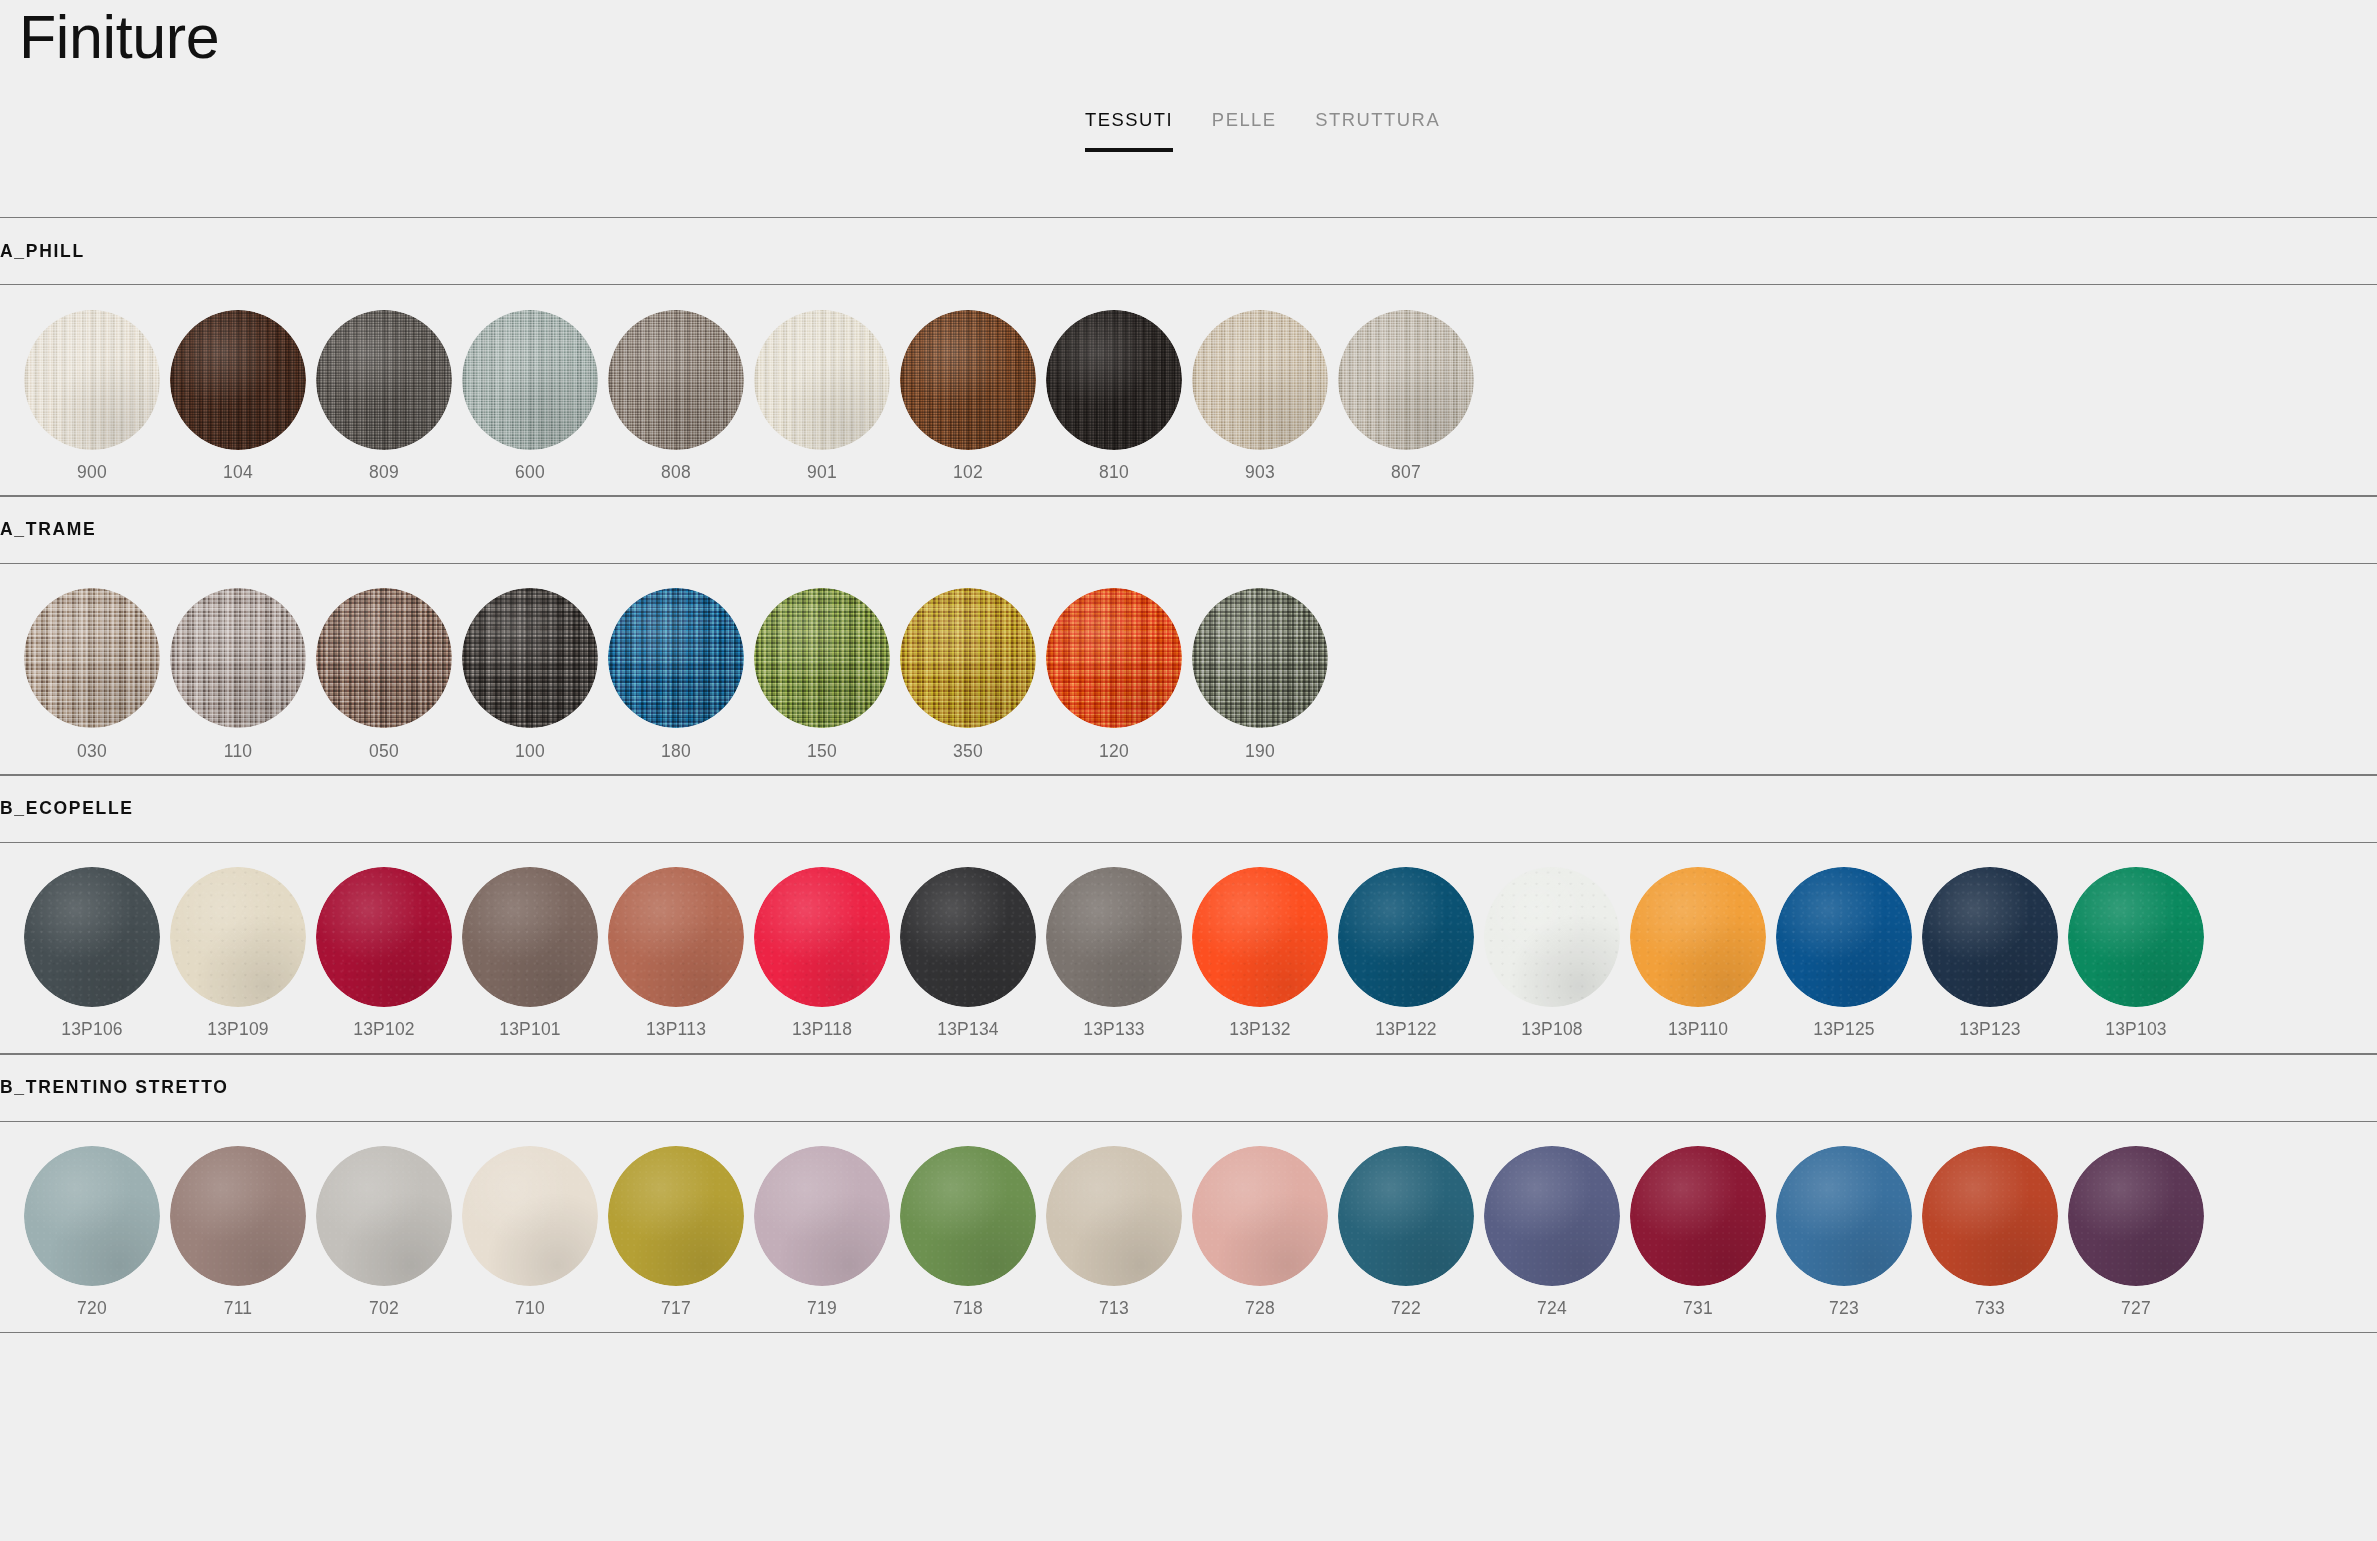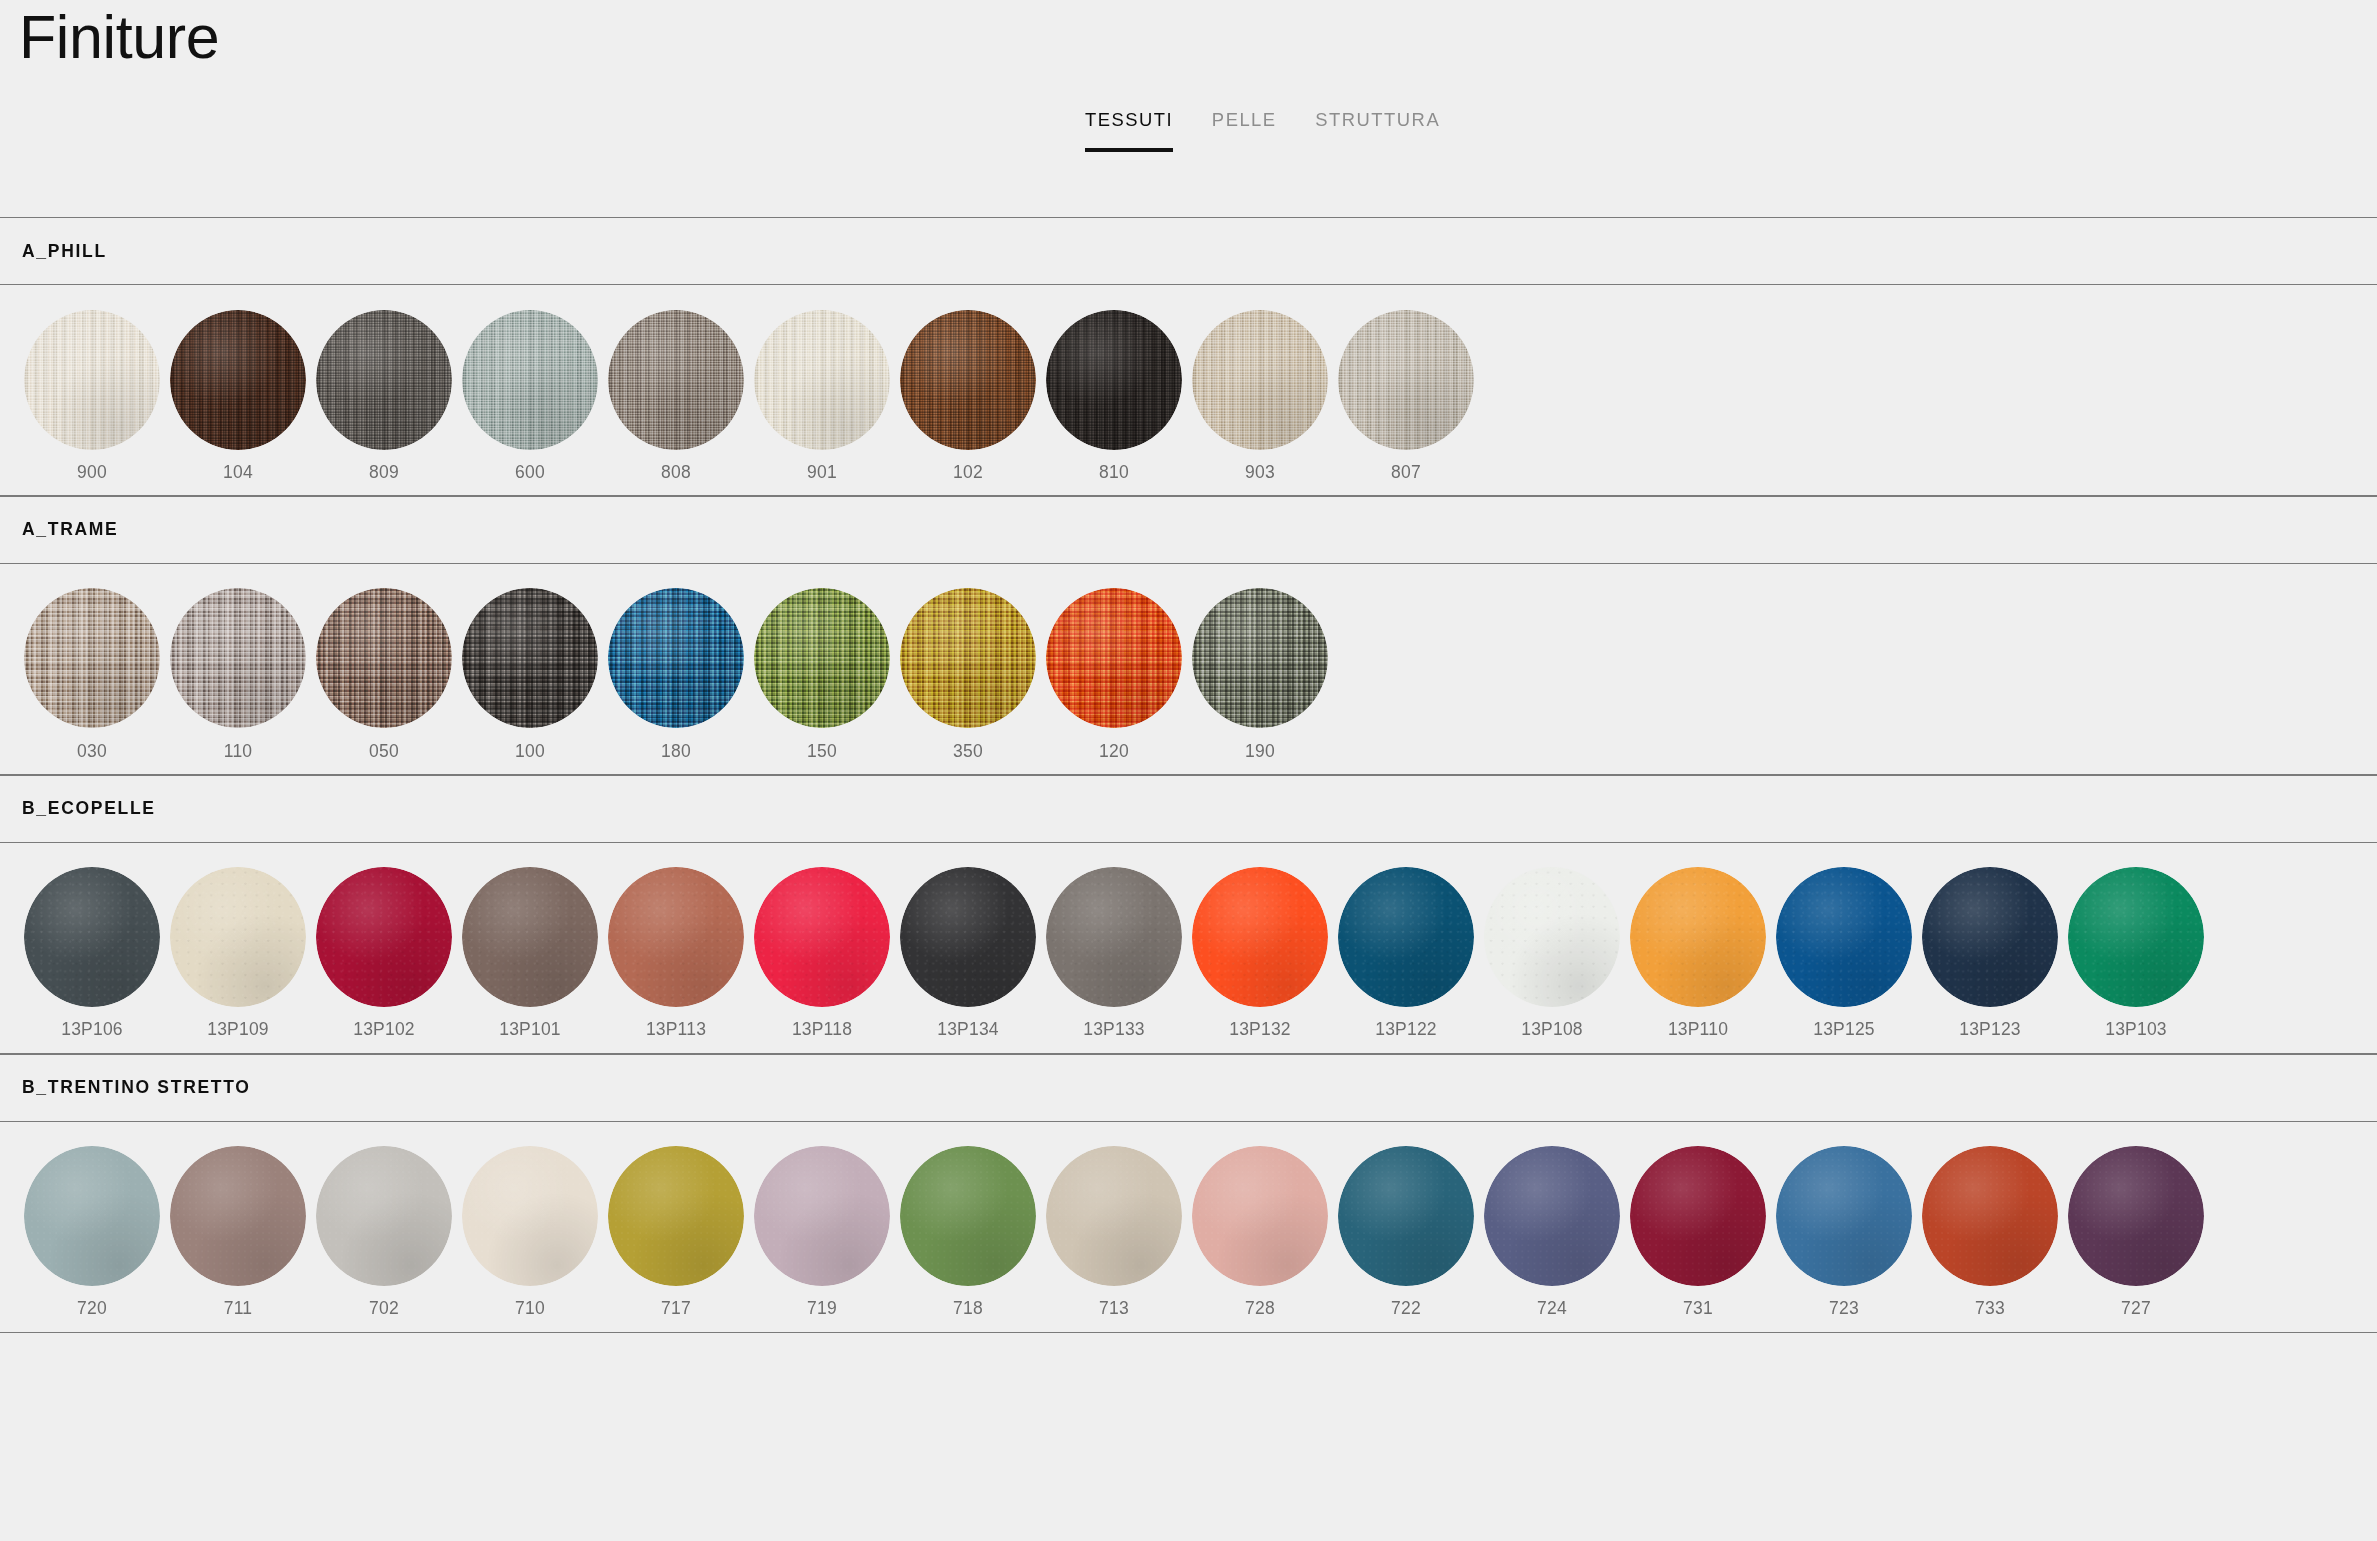--- a/index.html
+++ b/index.html
@@ -66,21 +66,20 @@
   }
 
   
   .section { width: 100%; }
   .section-title-bar {
     border-top: 1.7px solid #7a7a7a;
     border-bottom: 1.7px solid #7a7a7a;
     height: 68px;
     display: flex;
     align-items: center;
-    padding-left: 22px;
   }
   .section-title {
     font-size: 17.5px;
     font-weight: bold;
     letter-spacing: 1.7px;
     color: #0f0f0f;
     white-space: nowrap;
   }
   .swatch-row-wrap {
     border-bottom: 1.7px solid #7a7a7a;

